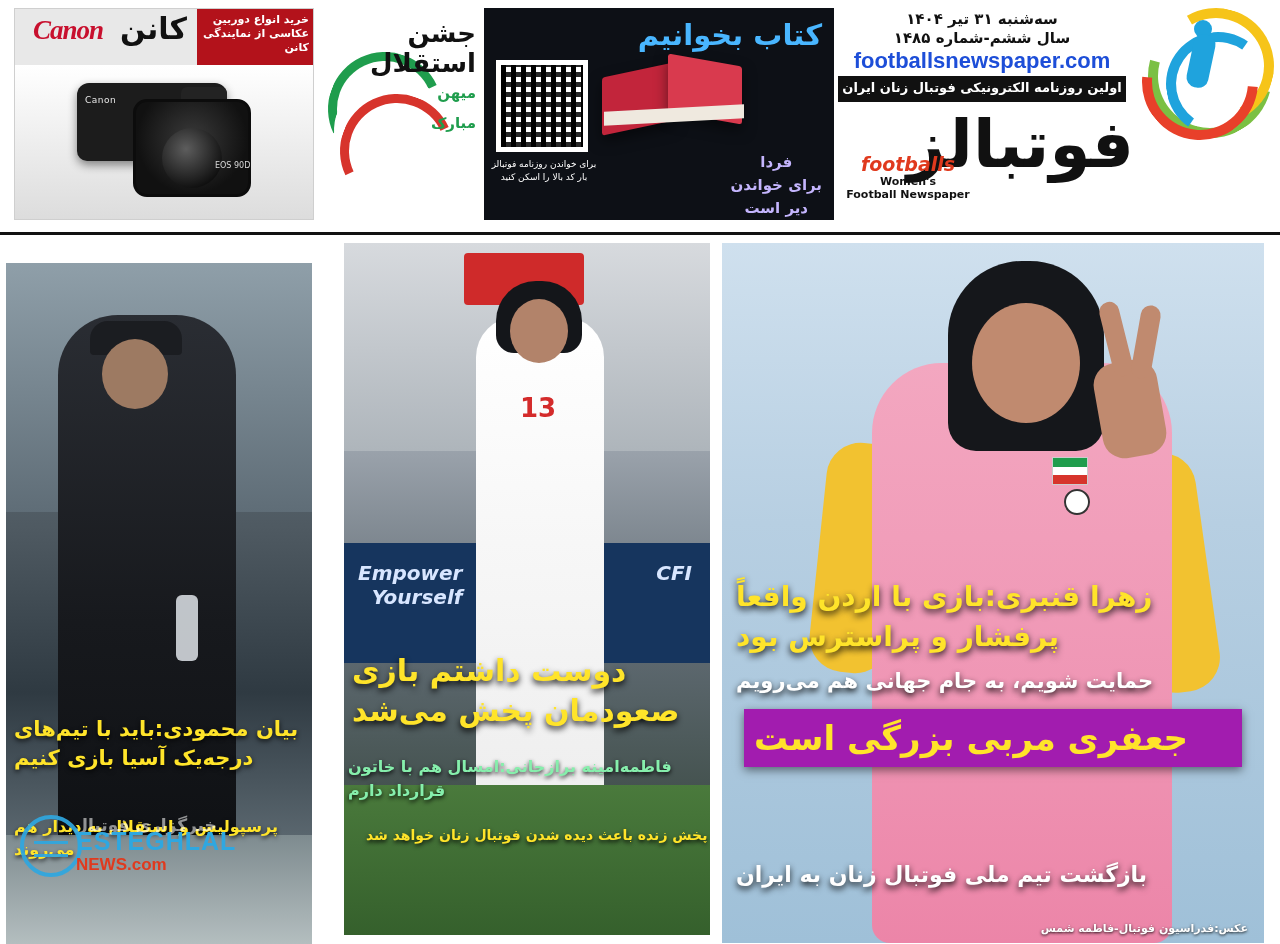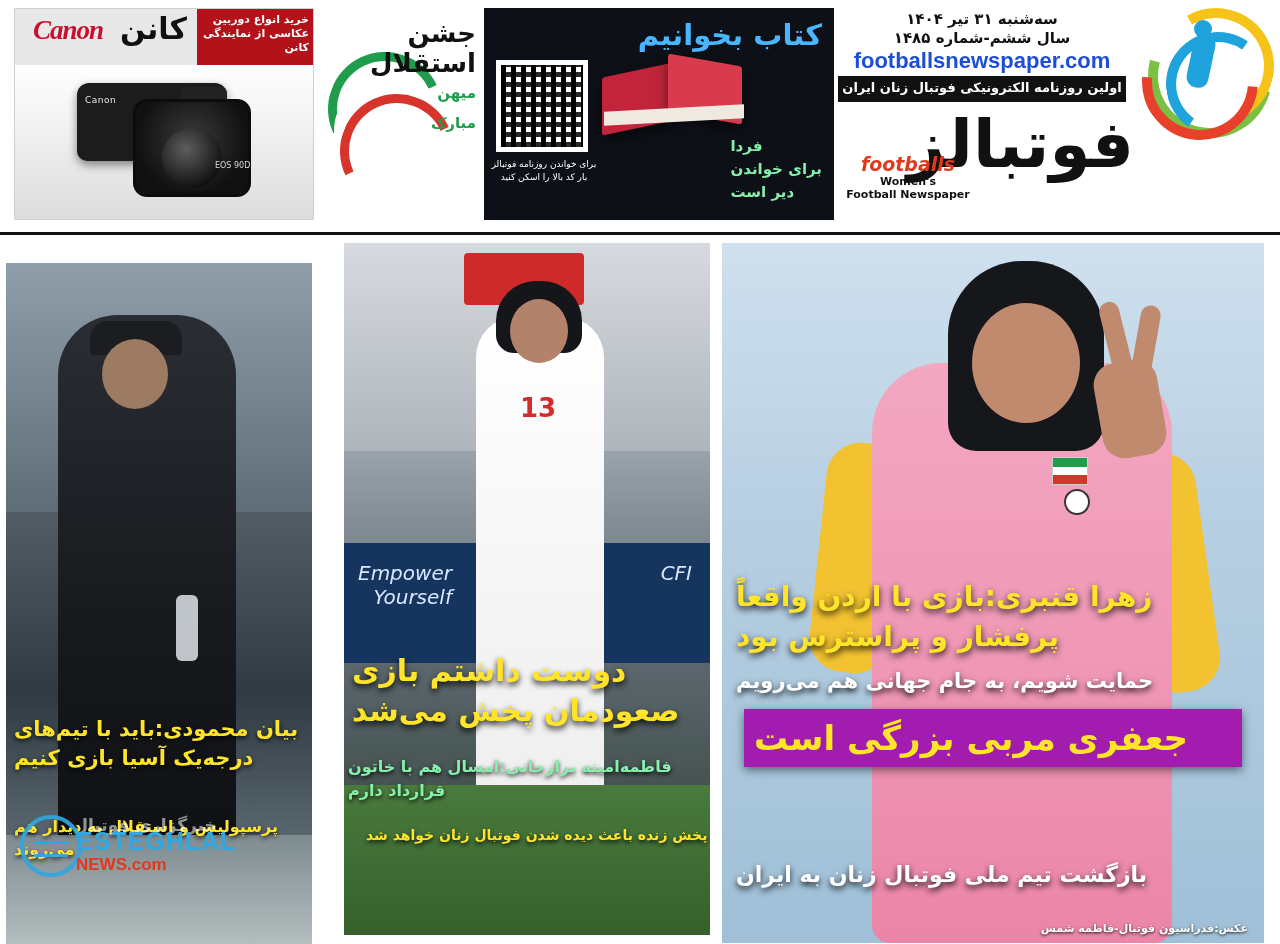--- a/index.html
+++ b/index.html
@@ -49,21 +49,21 @@
   .qr-grid{width:100%;height:100%;background:
      repeating-linear-gradient(90deg,#000 0 5px,#fff 5px 10px),
      repeating-linear-gradient(0deg,rgba(0,0,0,.85) 0 5px,rgba(255,255,255,.85) 5px 10px);
      background-blend-mode:multiply;}
   .qr-cap{position:absolute;left:4px;top:150px;width:112px;text-align:center;font-size:9px;line-height:13px;direction:rtl;color:#fff;}
   .book-shape{position:absolute;left:118px;top:48px;width:150px;height:110px;}
   .bk{position:absolute;background:#c2253b;border-radius:3px;box-shadow:0 6px 14px rgba(0,0,0,.5);}
   .bk1{left:0;top:14px;width:72px;height:58px;transform:skewY(-12deg);}
   .bk2{left:66px;top:4px;width:74px;height:58px;transform:skewY(10deg);background:#d93a4e;}
   .bk-page{position:absolute;left:2px;top:52px;width:140px;height:14px;background:#efe9df;transform:skewY(-3deg);}
-  .book-sub{position:absolute;right:12px;bottom:16px;text-align:left;direction:rtl;color:#86efac;font-size:15px;font-weight:bold;line-height:23px;}
+  .book-sub{position:absolute;right:12px;bottom:0;text-align:center;direction:rtl;color:#c4b5fd;font-size:15px;font-weight:bold;line-height:23px;}
 
   
   .mh-date{left:838px;top:10px;width:288px;height:34px;text-align:left;direction:rtl;color:#111;font-size:15px;font-weight:bold;line-height:19px;}
   .mh-date div{text-align:center;}
   .mh-site{left:838px;top:48px;width:288px;height:26px;text-align:center;color:#1d4ed8;font-size:22px;font-weight:bold;font-family:"Liberation Sans",sans-serif;}
   .mh-slogan{left:838px;top:76px;width:288px;height:26px;background:#111;color:#fff;font-size:13px;font-weight:bold;text-align:center;line-height:24px;direction:rtl;}
 
   
   .logo-wrap{left:838px;top:104px;width:300px;height:116px;}
   .logo-fa{position:absolute;right:4px;top:2px;color:#111;font-size:66px;font-weight:bold;direction:rtl;letter-spacing:-2px;margin-left:36px;}
@@ -94,21 +94,21 @@
   .p1-face{position:absolute;left:96px;top:76px;width:66px;height:70px;border-radius:50%;background:#9d7a62;}
   .p1-cap{position:absolute;left:84px;top:58px;width:92px;height:34px;border-radius:18px 18px 4px 4px;background:#1b1d21;}
   .p1-bottle{position:absolute;left:170px;top:332px;width:22px;height:66px;border-radius:6px;background:rgba(235,240,245,.8);}
   .p1-grass{position:absolute;left:0;bottom:0;width:100%;height:120px;background:linear-gradient(180deg,#7e8b8f,#b9c3c4);}
 
   
   .p2-bg{position:absolute;inset:0;background:linear-gradient(180deg,#c9ccd1 0%,#9aa2ab 30%,#5f6a72 58%,#2a3b2d 100%);}
   .p2-stand{position:absolute;left:0;top:0;width:100%;height:30%;background:linear-gradient(180deg,#d7dade,#aeb5bb);}
   .p2-red{position:absolute;left:120px;top:10px;width:120px;height:52px;background:#cf2a2a;border-radius:4px;}
   .p2-board{position:absolute;left:0;top:300px;width:100%;height:120px;background:#16355e;}
-  .p2-board span{position:absolute;left:14px;top:18px;color:#d8e6ff;font-size:20px;font-weight:normal;font-style:italic;line-height:24px;}
+  .p2-board span{position:absolute;left:14px;top:18px;color:#d8e6ff;font-size:20px;font-weight:bold;font-style:italic;line-height:24px;}
   .p2-cfi{position:absolute;right:18px;top:18px;color:#eaf2ff;font-size:52px;font-weight:bold;font-style:italic;}
   .p2-player{position:absolute;left:132px;top:74px;width:128px;height:520px;background:linear-gradient(180deg,#ffffff 0%,#f3f3f3 65%,#ededed 100%);border-radius:40px 40px 12px 12px;}
   .p2-face{position:absolute;left:166px;top:56px;width:58px;height:64px;border-radius:50%;background:#b2836a;}
   .p2-scarf{position:absolute;left:152px;top:38px;width:86px;height:72px;border-radius:40px 40px 18px 18px;background:#14161a;}
   .p2-num{position:absolute;left:176px;top:150px;color:#d42b2b;font-size:26px;font-weight:bold;}
   .p2-grass{position:absolute;left:0;bottom:0;width:100%;height:150px;background:linear-gradient(180deg,#4a7a3c,#35602c);}
 
   
   .p3-bg{position:absolute;inset:0;background:linear-gradient(180deg,#cfe0ee 0%,#b7cfe2 40%,#9fc0d8 100%);}
   .p3-player{position:absolute;left:150px;top:120px;width:300px;height:580px;background:linear-gradient(180deg,#f3a7c0 0%,#ef95b4 60%,#ec85a8 100%);border-radius:70px 70px 18px 18px;}

